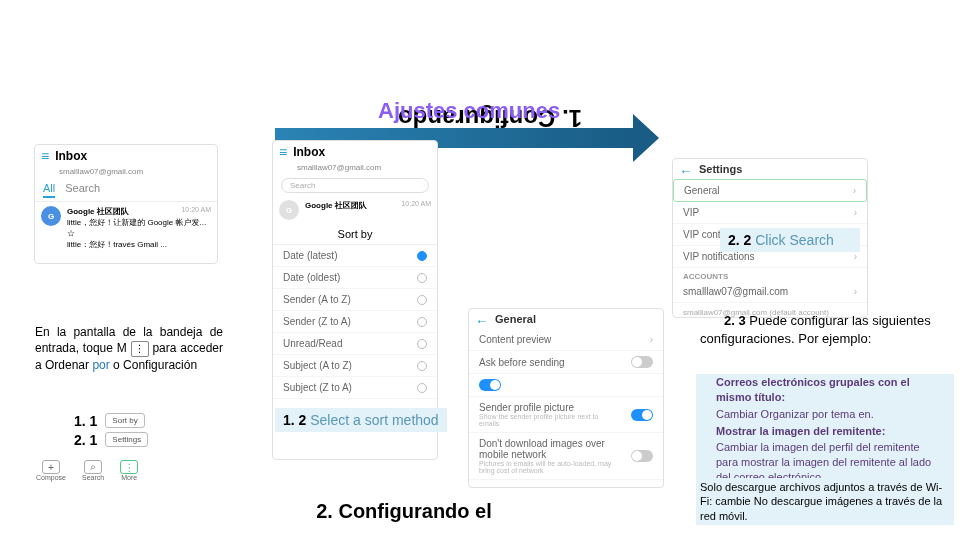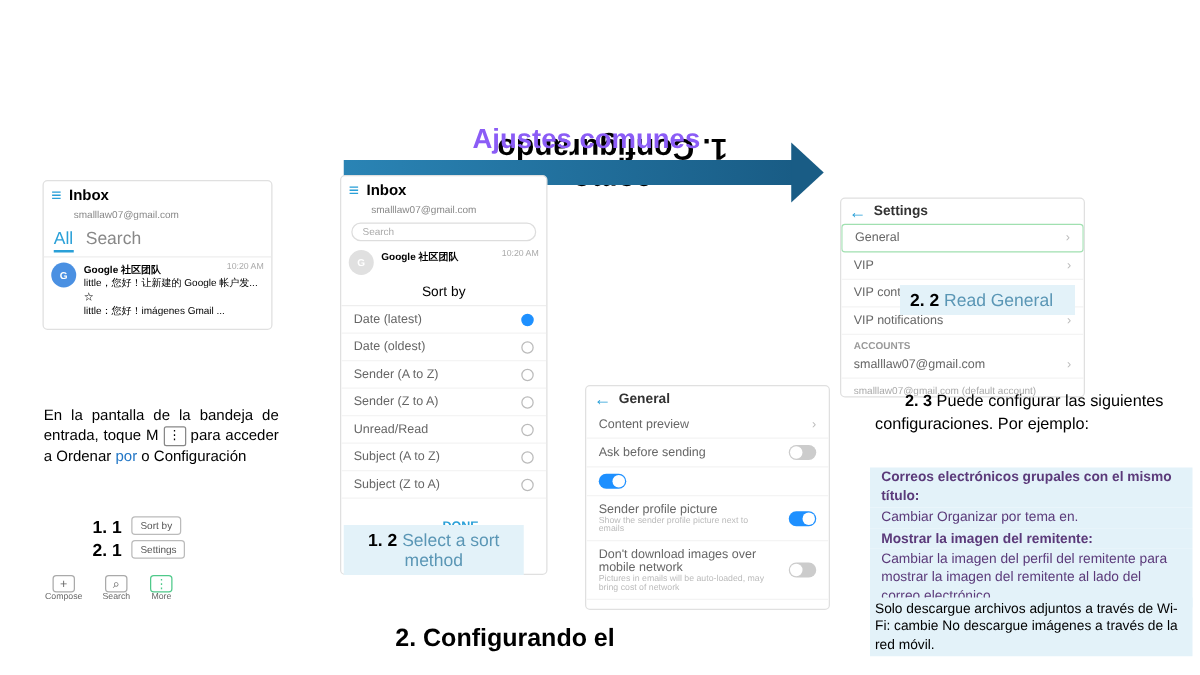--- a/index.html
+++ b/index.html
@@ -37,36 +37,36 @@
   .dots { display:inline-block; border:1px solid #888; border-radius:2px; padding:0 3px; font-size:10px; vertical-align:middle;}
   .i1 .accent { color:#2377c6; font-size:12px; }
   .step-row { position:absolute; left:74px; display:flex; align-items:flex-start; font-size:14px; font-weight:700; }
   .step-row .btn { margin-left:8px; border:1px solid #bbb; border-radius:3px; padding:2px 6px; font-size:8px; font-weight:400; color:#555; background:#fff;}
   .s11 { top:413px; } .s21 { top:432px; }
   .bottomIcons { position:absolute; left:36px; top:460px; display:flex; gap:16px; }
   .bottomIcons .ic { display:flex; flex-direction:column; align-items:center; font-size:7px; color:#666;}
   .bottomIcons .ic span.glyph { border:1px solid #aaa; border-radius:3px; width:18px; height:14px; display:flex;align-items:center;justify-content:center; font-size:10px; color:#666;}
   .bottomIcons .ic:nth-child(3) span.glyph { border-color:#4fc98a; color:#4fc98a;}
   .callout { position:absolute; background:#e3f2f9; font-size:14px; padding:4px 8px; }
-  .c12 { left:275px; top:420px; width:144px; text-align:center; }
+  .c12 { left:275px; top:408px; width:172px; text-align:left; }
   .c12 .num{font-weight:700;color:#000;} .c12 .rest{color:#5a96b5;}
   .c22 { left:720px; top:228px; width:140px; }
   .c22 .num{font-weight:700;color:#000;} .c22 .rest{color:#5a96b5;}
   .c23 { left:700px; top:312px; width:250px; line-height:1.4; font-size:13px; }
   .c23 .num{font-weight:700;margin-left:24px;}
   .c23b { left:696px; top:374px; width:258px; font-size:11px; line-height:1.35;}
-  .c23b .hl-b { background:#e3f2f9; display:block; padding:1px 9px; font-weight:700; color:#5b3a7a;}
+  .c23b .hl-b { background:#e3f2f9; display:block; padding:1px 20px; font-weight:700; color:#5b3a7a;}
   .c23c { left:696px; top:478px; width:258px; font-size:11px; background:#e3f2f9; padding:2px 4px; line-height:1.3;}
   .h2 { position:absolute; left:304px; top:500px; font-size:20px; font-weight:700; width:200px; text-align:center; }
   .done { position:absolute; left:354px; top:416px; font-size:10px; color:#2aa0d8; font-weight:700;}
   
   .inboxTop { display:flex; align-items:center; padding:3px 6px; font-size:12px; font-weight:700; }
   .ham { color:#2aa0d8; margin-right:6px; font-size:14px;}
   .sub { font-size:8px; color:#888; padding:0 6px 3px 24px; }
-  .tabs { display:flex; gap:10px; padding:3px 8px; font-size:14px; color:#888; border-bottom:1px solid #eee;}
+  .tabs { display:flex; gap:10px; padding:3px 8px; font-size:11px; color:#888; border-bottom:1px solid #eee;}
   .tabs span:first-child{color:#2aa0d8;border-bottom:2px solid #2aa0d8;padding-bottom:2px;}
   .mrow { display:flex; padding:4px 6px; gap:6px; font-size:8px;}
   .avatar{width:20px;height:20px;border-radius:50%;background:#e0e0e0;display:flex;align-items:center;justify-content:center;color:#fff;font-weight:700;}
   .avatar.blue{background:#4a90e2;}
   .mrow .ml{flex:1;} .mrow .time{color:#aaa;font-size:7px;}
   .search-row { padding:3px 8px; }
   .search-row .sf { border:1px solid #ddd; border-radius:10px; font-size:8px; color:#aaa; padding:2px 8px;}
   .sortTitle { text-align:center; font-size:11px; padding:4px; border-bottom:1px solid #eee; color:#000;}
   .acctLabel { font-size:8px; color:#999; padding:4px 10px 0; text-transform:uppercase;font-weight:bold;}
 </style>
@@ -92,21 +92,21 @@
       <span>Search</span>
     </div>
   <div class="mrow">
     <div class="avatar blue">G</div>
     <div class="ml">
       <div style="display:flex;justify-content:space-between;">
           <b>Google 社区团队</b>
           <span class="time">10:20 AM</span>
         </div>
       <div>little，您好！让新建的 Google 帐户发... ☆</div>
-        <div>little：您好！imágenes Gmail ...</div>
+        <div>little：您好！través Gmail ...</div>
     </div>
   </div>
 </div>
 
 <div class="phone ph2">
   <div class="inboxTop">
       <span class="ham">≡</span>
       <span>Inbox</span>
     </div>
   <div class="sub">smalllaw07@gmail.com</div>
@@ -248,21 +248,21 @@
       <span class="glyph">⌕</span>
       <span>Search</span>
     </div>
     <div class="ic">
       <span class="glyph">⋮</span>
       <span>More</span>
     </div>
   </div>
 
 <div class="callout c12"><span class="num">1. 2</span><span class="rest"> Select a sort method</span></div>
-<div class="callout c22"><span class="num">2. 2</span><span class="rest"> Read General</span></div>
+<div class="callout c22"><span class="num">2. 2</span><span class="rest"> Click Search</span></div>
 <div class="instr c23"><span class="num">2. 3</span><span> Puede configurar las siguientes configuraciones. Por ejemplo:</span></div>
 <div class="instr c23b">
   <span class="hl-b">Correos electrónicos grupales con el mismo título:</span>
     <span class="hl-b" style="font-weight:400;">Cambiar Organizar por tema en.</span>
   <span class="hl-b">Mostrar la imagen del remitente:</span>
     <span class="hl-b" style="font-weight:400;">Cambiar la imagen del perfil del remitente para mostrar la imagen del remitente al lado del correo electrónico.</span>
 </div>
 <div class="instr c23c">Solo descargue archivos adjuntos a través de Wi-Fi: cambie No descargue imágenes a través de la red móvil.</div>
 
 <div class="h2">2. Configurando el</div>

